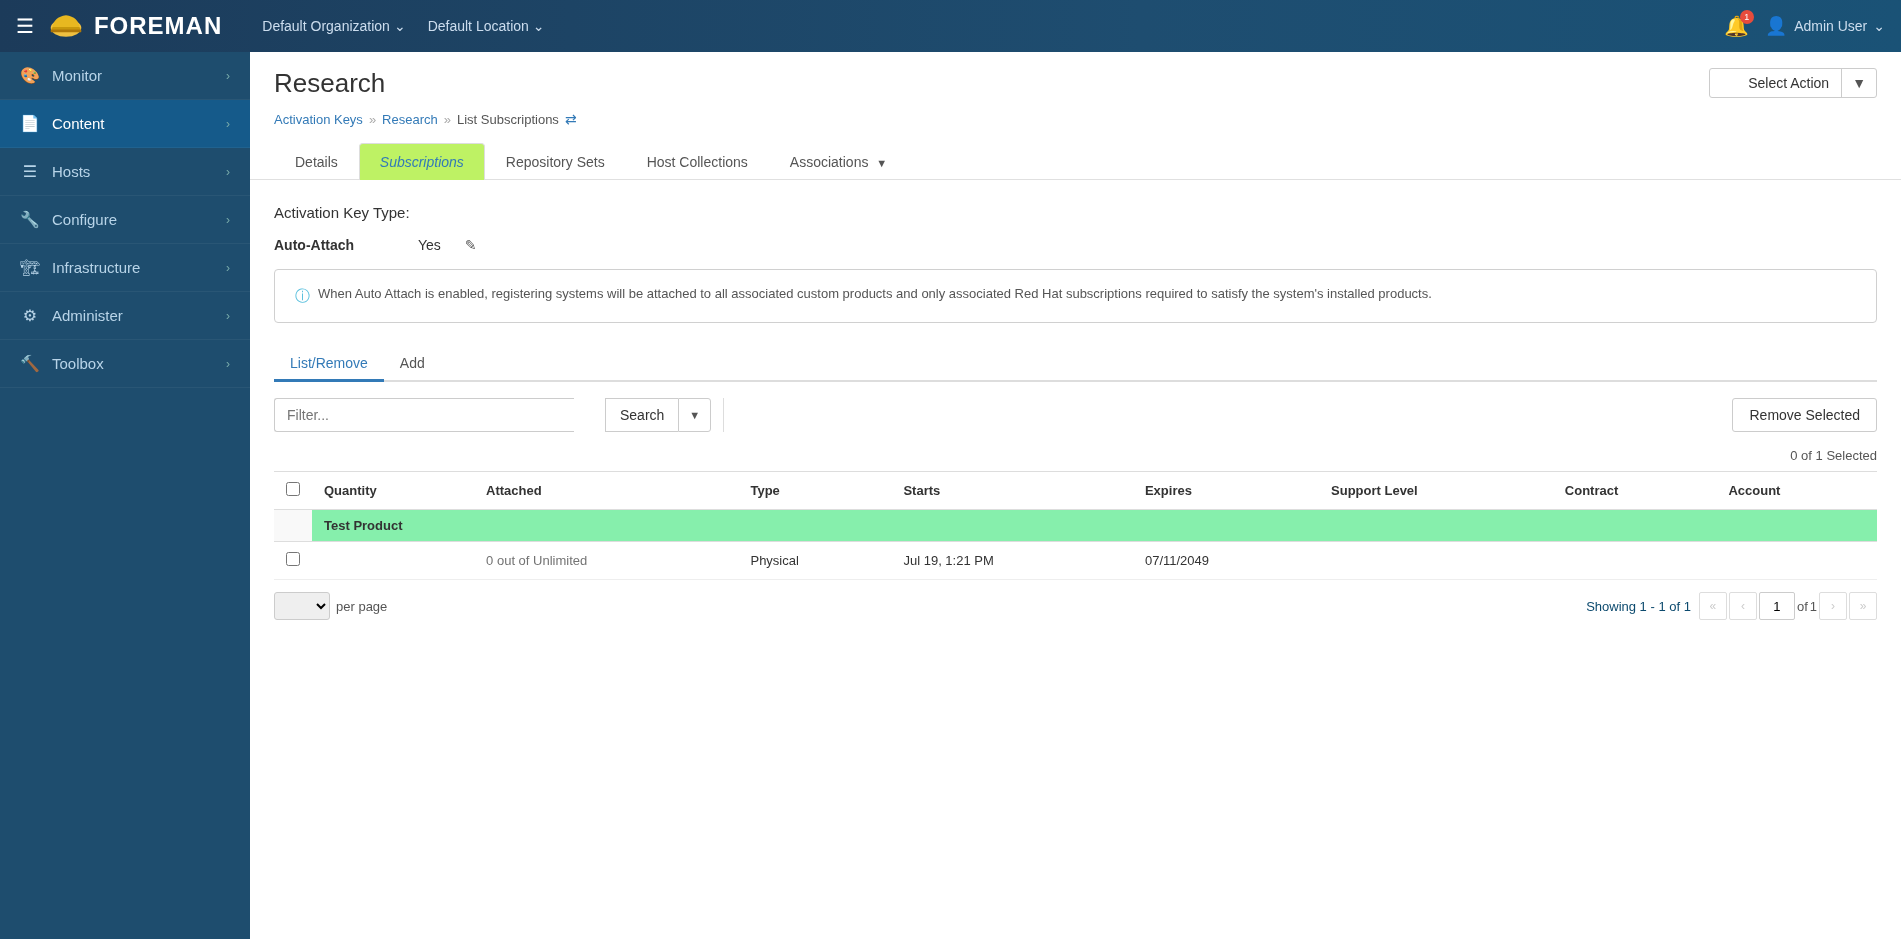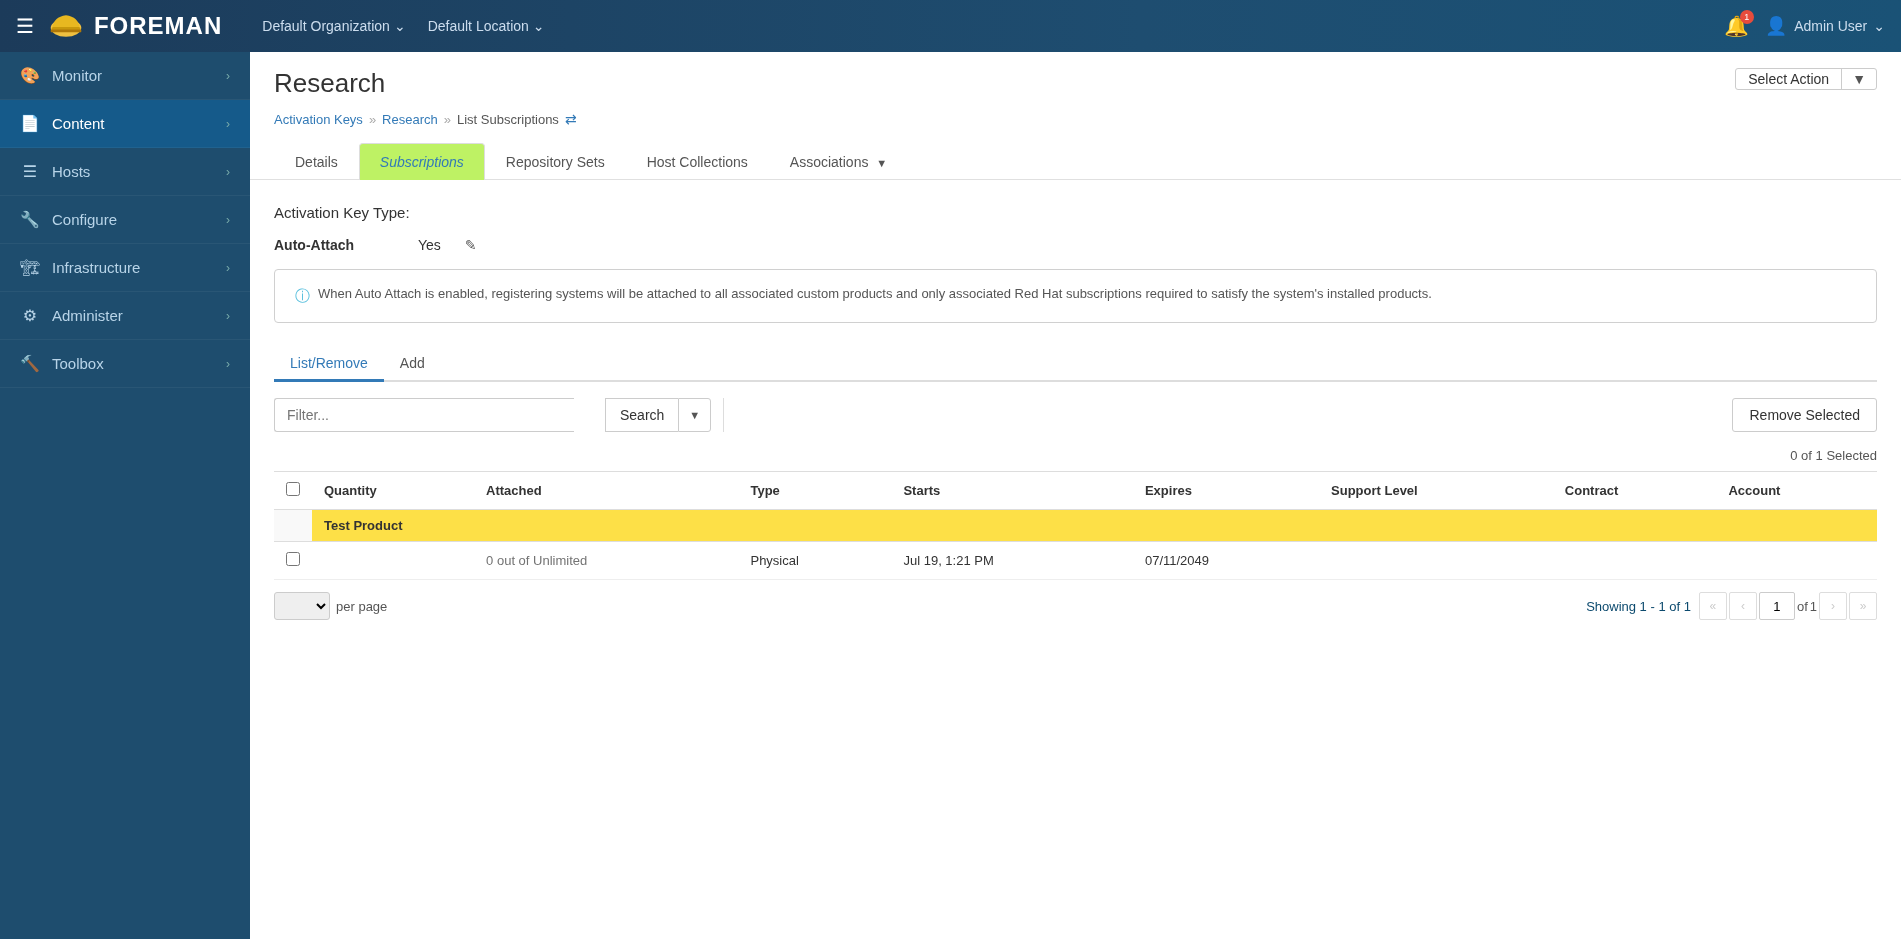--- a/index.html
+++ b/index.html
@@ -83,21 +83,22 @@
     }
     .select-action-btn {
       display: flex;
       align-items: center;
       border: 1px solid #ccc;
       border-radius: 3px;
       background: white;
       cursor: pointer;
       font-size: 14px;
       color: #333;
-      height: 22px;
+      height: 30px;
+      padding-left: 26px;
     }
     .select-action-btn .btn-label { padding: 0 12px; border-right: 1px solid #ccc; height: 100%; display: flex; align-items: center; }
     .select-action-btn .btn-caret { padding: 0 10px; height: 100%; display: flex; align-items: center; color: #555; }
 
     
     .breadcrumb {
       display: flex;
       align-items: center;
       gap: 6px;
       font-size: 13px;
@@ -273,21 +274,21 @@
       white-space: nowrap;
     }
     .data-table th:first-child { width: 36px; text-align: center; }
     .data-table td {
       padding: 10px 12px;
       border-bottom: 1px solid #eee;
       color: #333;
     }
     .data-table td:first-child { text-align: center; }
     .data-table .group-row td {
-      background: #fde047;
+      background: #86efac;
       font-weight: bold;
       padding: 8px 12px;
       border-top: 1px solid #ddd;
       border-bottom: 1px solid #ddd;
     }
     .data-table .group-row td:first-child { background: #f9f9f9; }
     .linked { color: #737373; cursor: pointer; text-align: center; }
 
     
     .checkbox { width: 14px; height: 14px; cursor: pointer; }

